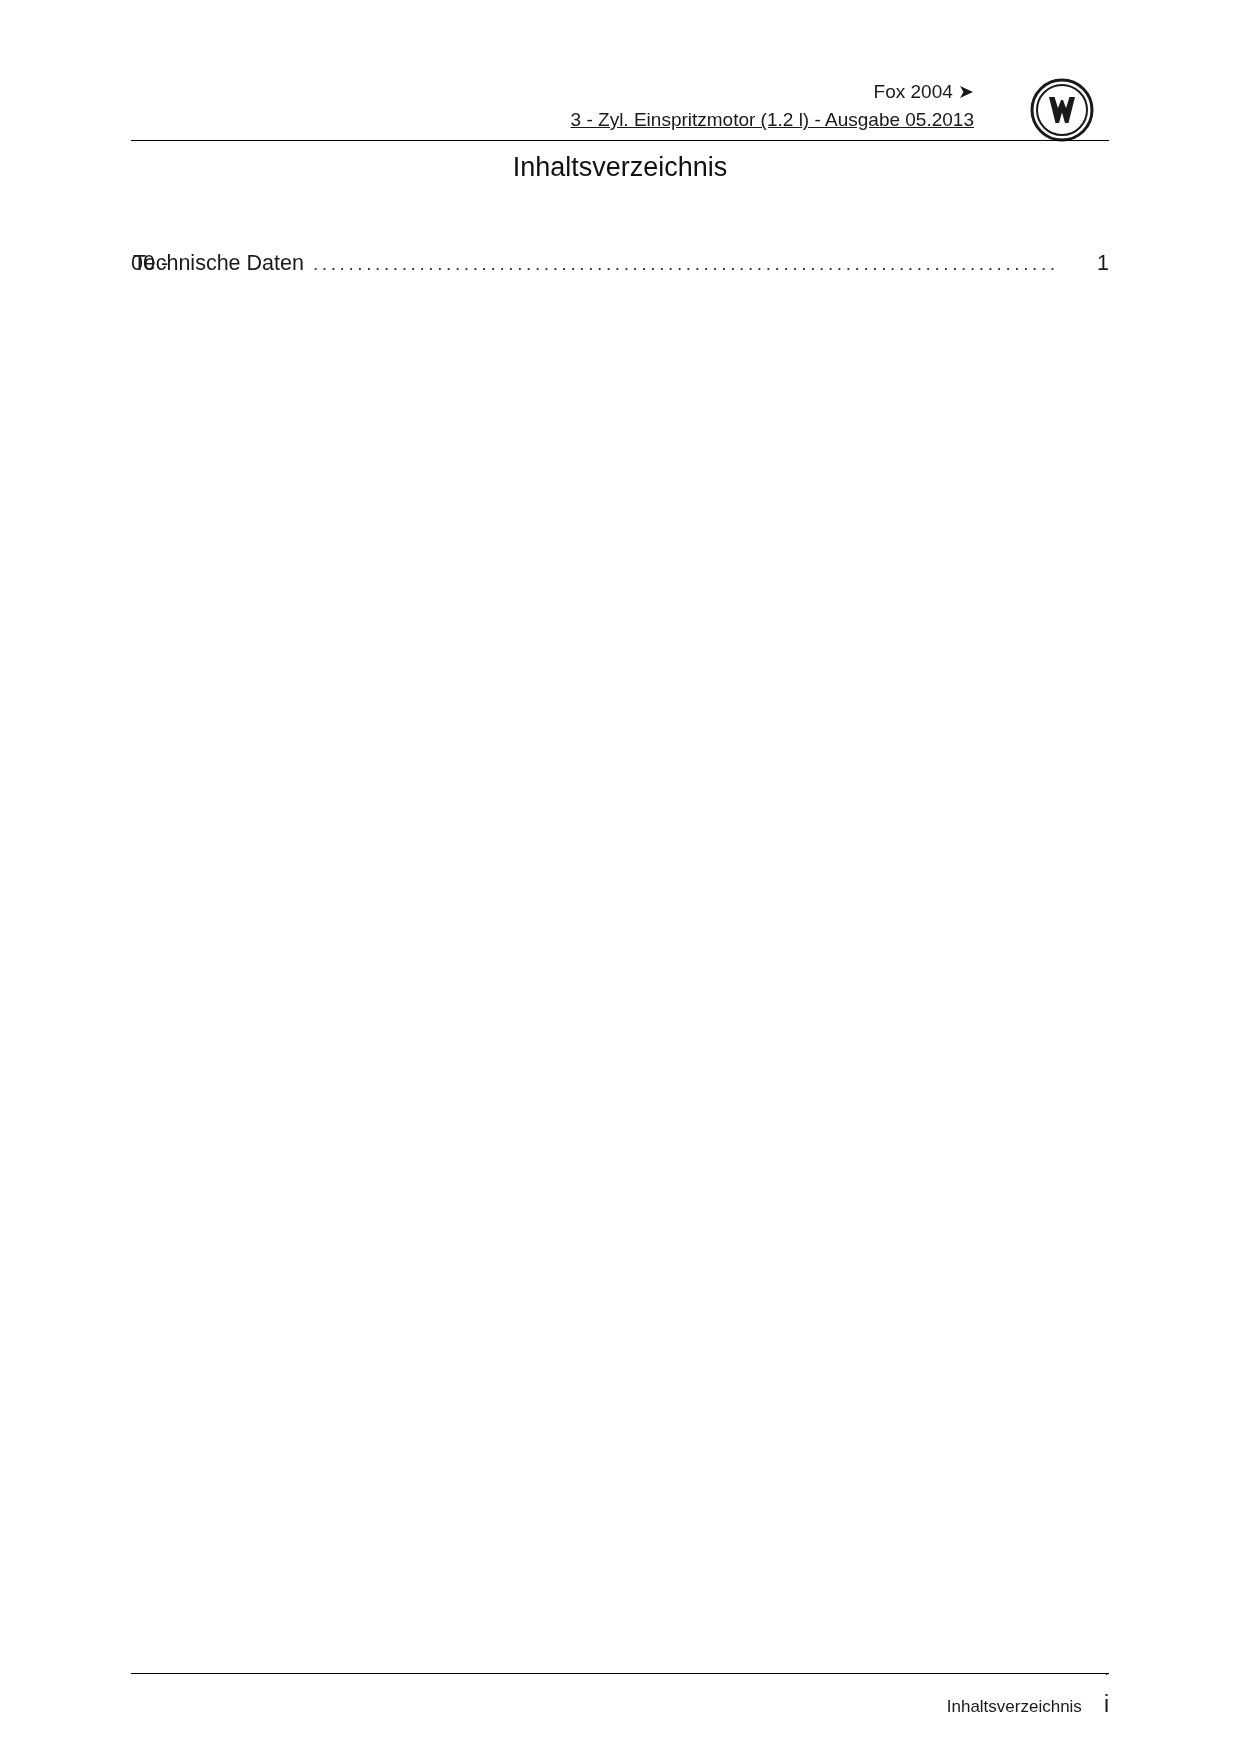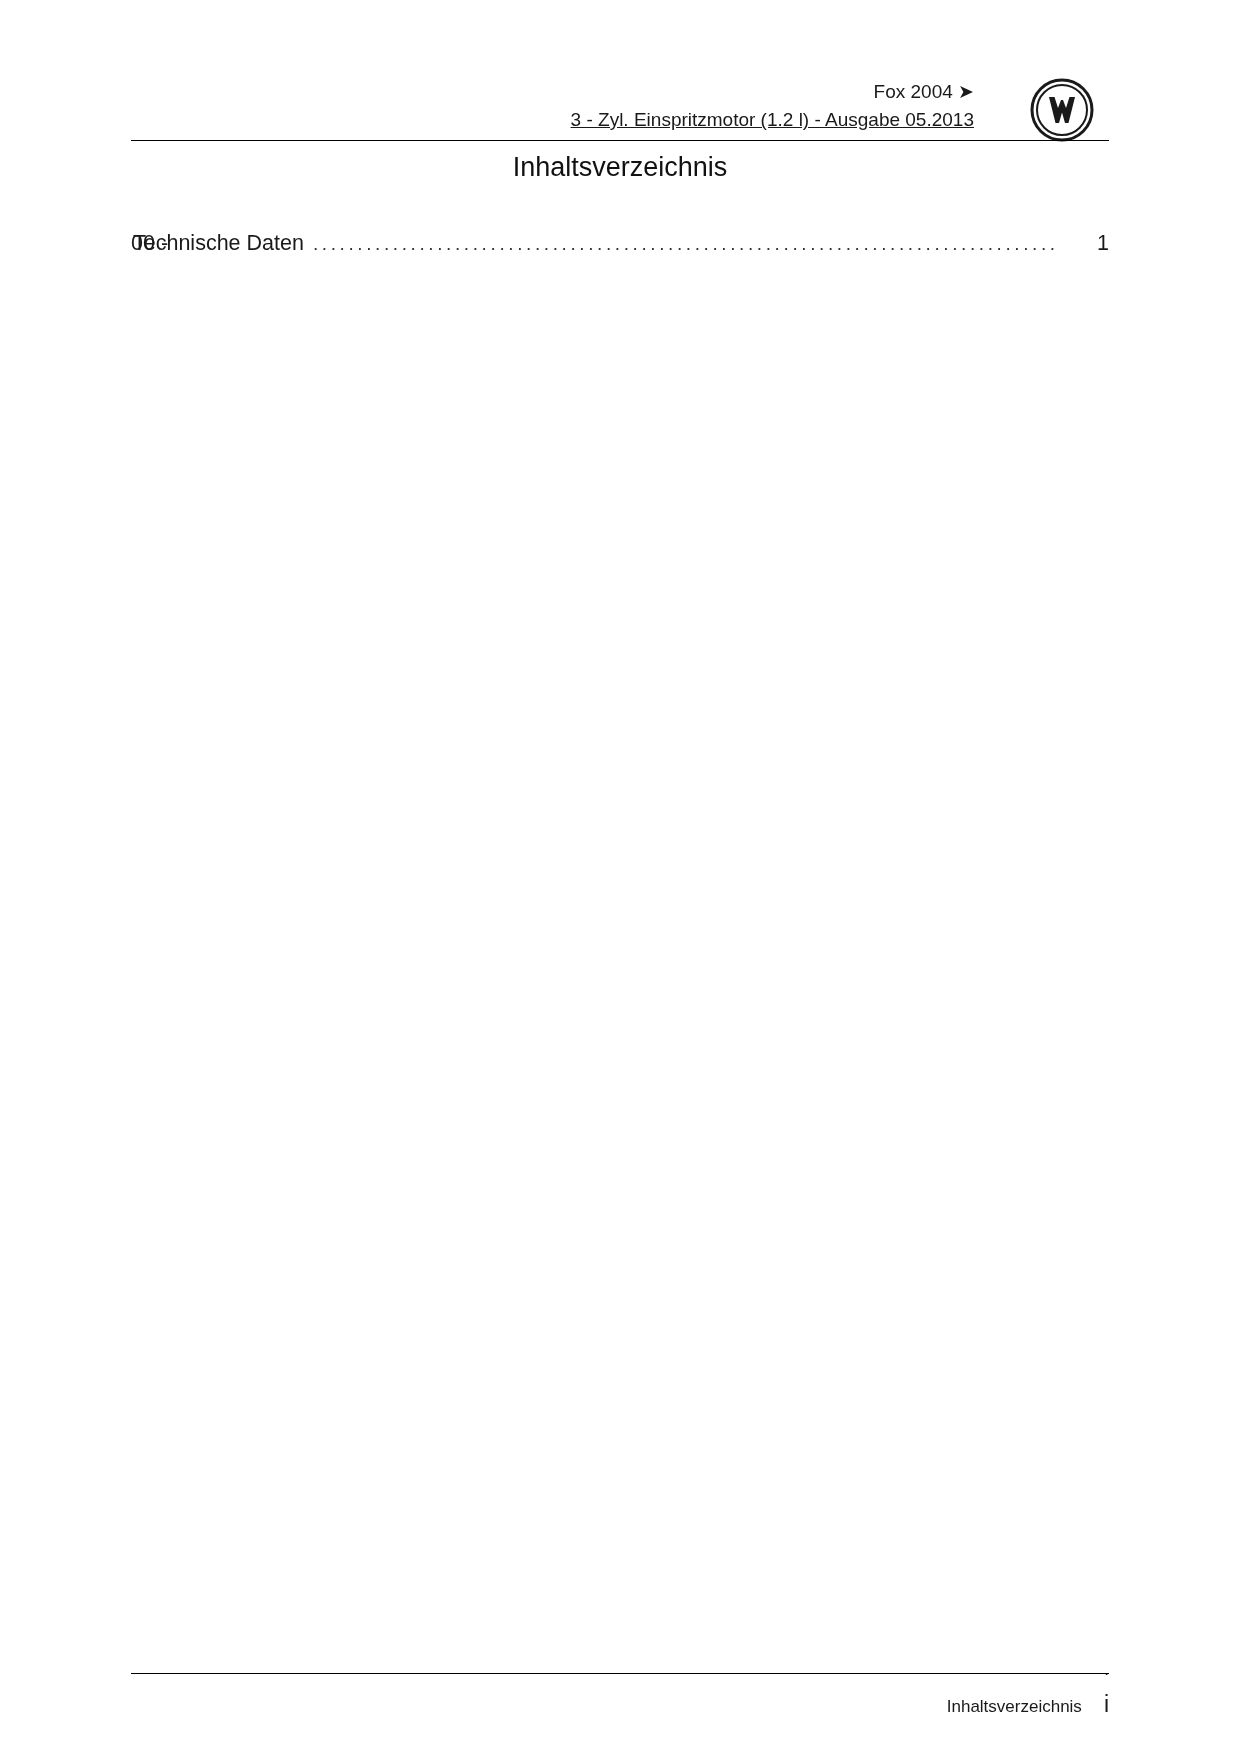--- a/index.html
+++ b/index.html
@@ -80,20 +80,21 @@
     margin-top: 26px;
     color: #1a1a1a;
   }
   .grp .num {
     width: 0;
     white-space: nowrap;
   }
   .grp .label {
     white-space: nowrap;
     padding-left: 2px;
+    margin-top: 20px;
   }
   .grp .dots {
     flex: 1;
     overflow: hidden;
     white-space: nowrap;
     margin: 0 7px 0 9px;
     letter-spacing: 3.6px;
     font-size: 19px;
     color: #333;
   }

